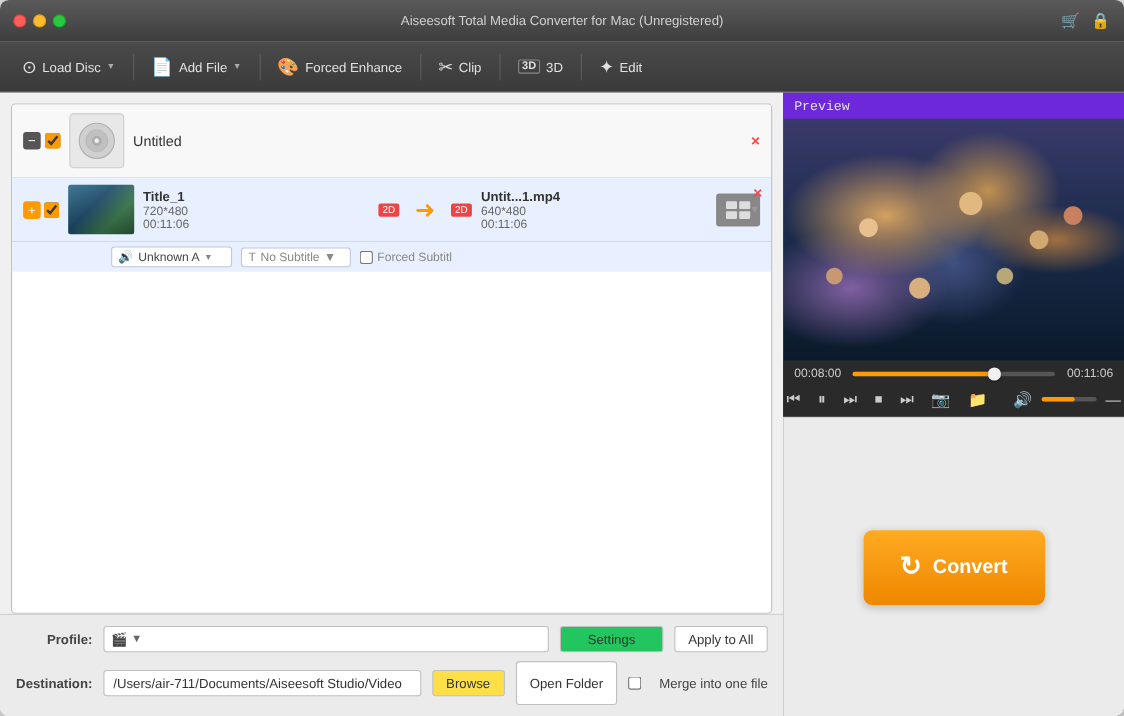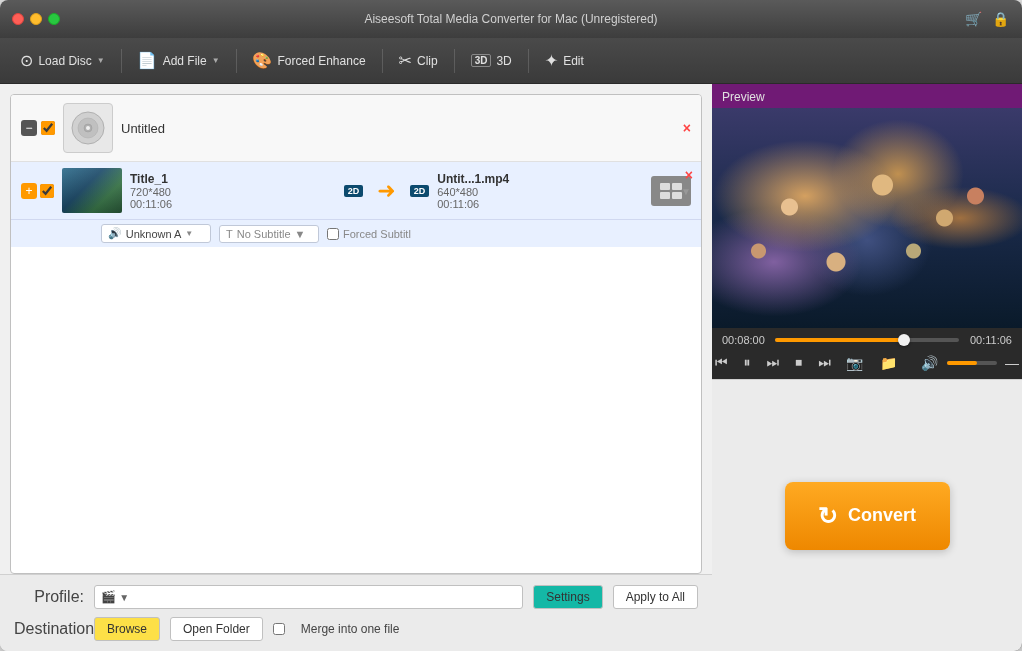--- a/index.html
+++ b/index.html
@@ -210,24 +210,24 @@
     }
     .item-dims {
       font-size: 11px;
       color: #666;
     }
     .item-duration {
       font-size: 11px;
       color: #666;
     }
     .badge-2d {
-      background: #0c4a6e;
+      background: #ef4444;
       color: white;
       font-size: 9px;
-      font-weight: bold;
+      font-weight: normal;
       padding: 1px 4px;
       border-radius: 2px;
     }
     .arrow-icon {
       color: #f90;
       font-size: 22px;
       margin: 0 6px;
     }
     .output-info {
       flex: 1;
@@ -306,32 +306,32 @@
       min-width: 100px;
     }
     .forced-sub {
       display: flex;
       align-items: center;
       gap: 4px;
       font-size: 11px;
       color: #888;
     }
     .bottom-label {
-      font-size: 16px;
+      font-size: 12px;
       color: #444;
-      font-weight: 400;
+      font-weight: 700;
       width: 70px;
       text-align: right;
     }
     .btn-settings {
       height: 24px;
-      padding: 0 12px;
+      padding: 0 24px;
       border: 1px solid #c0c0c0;
       border-radius: 3px;
-      background: #14b8a6;
+      background: #22c55e;
       font-size: 12px;
       color: #333;
       cursor: pointer;
     }
     .btn-apply-all {
       height: 24px;
       padding: 0 12px;
       border: 1px solid #c0c0c0;
       border-radius: 3px;
       background: white;
@@ -353,21 +353,21 @@
       height: 24px;
       padding: 0 12px;
       border: 1px solid #c0c0c0;
       border-radius: 3px;
       background: #fde047;
       font-size: 12px;
       color: #333;
       cursor: pointer;
     }
     .btn-open-folder {
-      height: 24px;
+      height: 40px;
       padding: 0 12px;
       border: 1px solid #c0c0c0;
       border-radius: 3px;
       background: white;
       font-size: 12px;
       color: #333;
       cursor: pointer;
     }
     .merge-checkbox {
       display: flex;
@@ -402,21 +402,22 @@
       width: 310px;
       display: flex;
       flex-direction: column;
       background: #3a3a3a;
       flex-shrink: 0;
     }
     .preview-label {
       color: #e0e0e0;
       font-size: 12px;
       padding: 6px 10px 4px;
-      background: #701a75;
+      background: #6d28d9;
+      font-family: Liberation Mono, monospace;
     }
     .preview-video {
       width: 100%;
       height: 220px;
       background: #1a1a1a;
       overflow: hidden;
       position: relative;
     }
     .preview-crowd {
       width: 100%;
@@ -699,20 +700,21 @@
           <span class="bottom-label">Profile:</span>
           <div class="input-like" style="flex:1;cursor:pointer;">
             <span>🎬</span>&nbsp;
             <span style="color:#666;font-size:10px;">▼</span>
           </div>
           <button class="btn-settings">Settings</button>
           <button class="btn-apply-all">Apply to All</button>
         </div>
         <div class="bottom-controls-inner">
           <span class="bottom-label">Destination:</span>
+          <input type="text" class="dest-input" value="/Users/air-711/Documents/Aiseesoft Studio/Video" style="">
           <button class="btn-browse">Browse</button>
           <button class="btn-open-folder">Open Folder</button>
           <div class="merge-checkbox">
             <input type="checkbox" style="width: 12px; height: 12px;">
             <span>Merge into one file</span>
           </div>
         </div>
       </div>
     </div>
 

